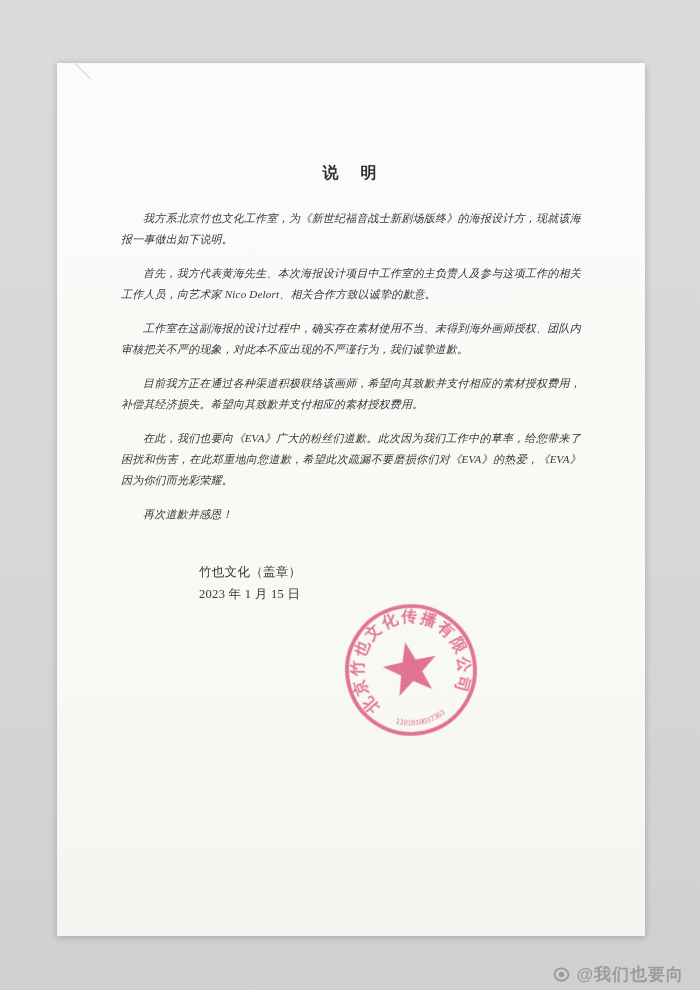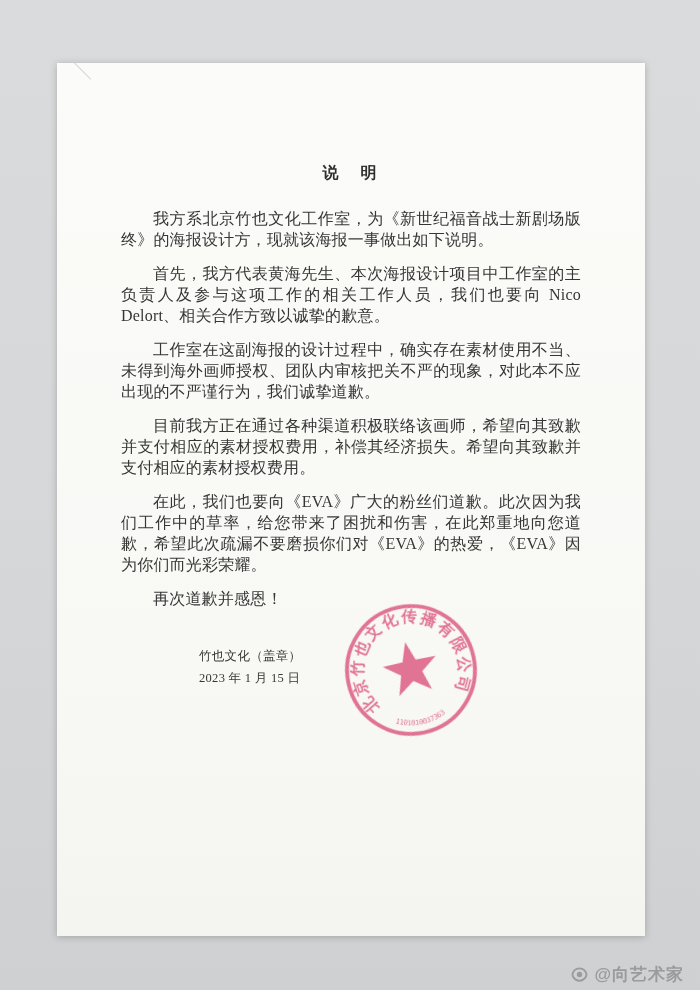--- a/index.html
+++ b/index.html
@@ -19,22 +19,22 @@
   .corner-fold{
     position:absolute;left:10px;top:6px;width:28px;height:1px;
     background:#cfcfca;transform:rotate(45deg);opacity:.85;
   }
   .title{
     margin:0 0 24px 0;text-align:center;
     font-size:16px;font-weight:bold;color:#2e2e2e;letter-spacing:3px;
   }
   .body-text p{
     margin:0 0 13px 0;
-    font-size:16px;line-height:21px;letter-spacing:.2px;
-    color:#363636;text-indent:2em;text-align:justify;
+    font-size:11px;line-height:21px;letter-spacing:.2px;
+    color:#363636;text-indent:2em;text-align:justify;font-style:italic;
   }
   .sig-block{margin:36px 0 0 78px;position:relative;z-index:1;}
   .sig-line,.date-line{
     font-size:12.5px;line-height:22px;color:#363636;letter-spacing:.3px;
   }
   .stamp{
     position:absolute;left:283px;top:536px;width:142px;height:142px;
     transform:rotate(-12deg);
     opacity:.8;mix-blend-mode:multiply;z-index:2;
     filter:blur(.3px);
@@ -58,21 +58,21 @@
 
 <div class="canvas">
 
   <div class="paper">
     <div class="corner-fold"></div>
 
     <h1 class="title">说　明</h1>
 
     <div class="body-text">
       <p>我方系北京竹也文化工作室，为《新世纪福音战士新剧场版终》的海报设计方，现就该海报一事做出如下说明。</p>
-      <p>首先，我方代表黄海先生、本次海报设计项目中工作室的主负责人及参与这项工作的相关工作人员，我们也要向 Nico Delort、相关合作方致以诚挚的歉意。</p>
+      <p>首先，我方代表黄海先生、本次海报设计项目中工作室的主负责人及参与这项工作的相关工作人员，向艺术家 Nico Delort、相关合作方致以诚挚的歉意。</p>
       <p>工作室在这副海报的设计过程中，确实存在素材使用不当、未得到海外画师授权、团队内审核把关不严的现象，对此本不应出现的不严谨行为，我们诚挚道歉。</p>
       <p>目前我方正在通过各种渠道积极联络该画师，希望向其致歉并支付相应的素材授权费用，补偿其经济损失。希望向其致歉并支付相应的素材授权费用。</p>
       <p>在此，我们也要向《EVA》广大的粉丝们道歉。此次因为我们工作中的草率，给您带来了困扰和伤害，在此郑重地向您道歉，希望此次疏漏不要磨损你们对《EVA》的热爱，《EVA》因为你们而光彩荣耀。</p>
       <p>再次道歉并感恩！</p>
     </div>
 
     <div class="sig-block">
       <div class="sig-line">竹也文化（盖章）</div>
       <div class="date-line">2023 年 1 月 15 日</div>
     </div>
@@ -91,16 +91,16 @@
         <path class="seal-star" d="M100,60 L109.4,87.1 L138,87.6 L115.2,104.9 L123.5,132.4 L100,116 L76.5,132.4 L84.8,104.9 L62,87.6 L90.6,87.1 Z"></path>
       </svg>
     </div>
   </div>
 
   <div class="watermark">
     <svg class="wm-icon" viewBox="0 0 24 24" xmlns="http://www.w3.org/2000/svg">
       <path d="M12 3 C5.5 3 2 8.5 2 12 c0 3.5 3.5 9 10 9 s10 -5.5 10 -9 c0 -3.5 -3.5 -9 -10 -9 z M12 18.5 c-4.6 0 -7.6 -4 -7.6 -6.5 c0 -2.5 3 -6.5 7.6 -6.5 s7.6 4 7.6 6.5 c0 2.5 -3 6.5 -7.6 6.5 z" fill="#9b9b9b"></path>
       <circle cx="12" cy="12" r="3.4" fill="#9b9b9b"></circle>
     </svg>
-    <span>@向艺术家</span>
+    <span>@我们也要向</span>
   </div>
 
 </div>
 
 </body></html>

